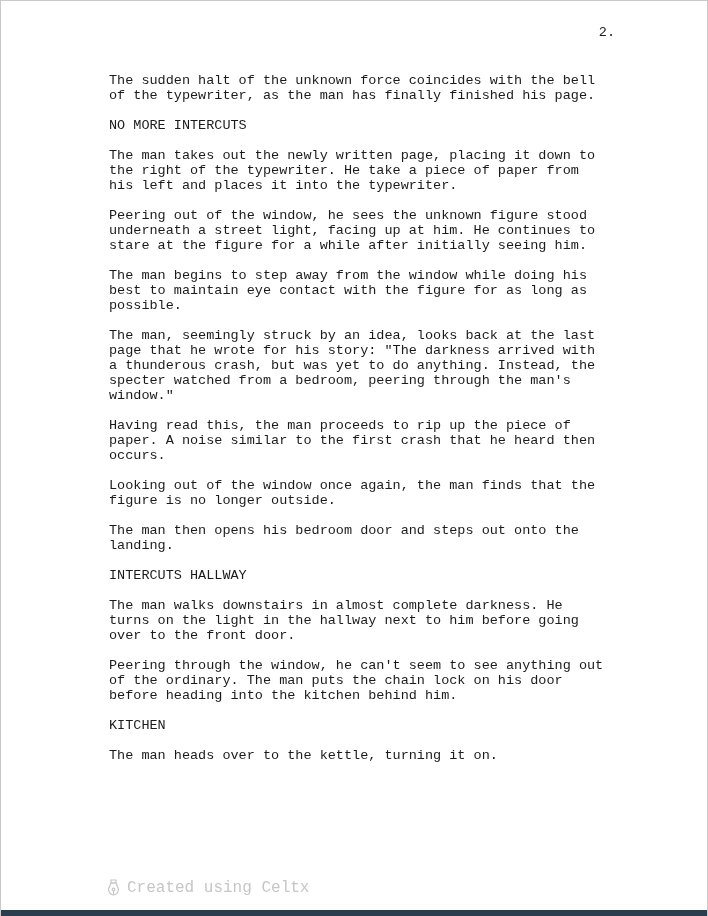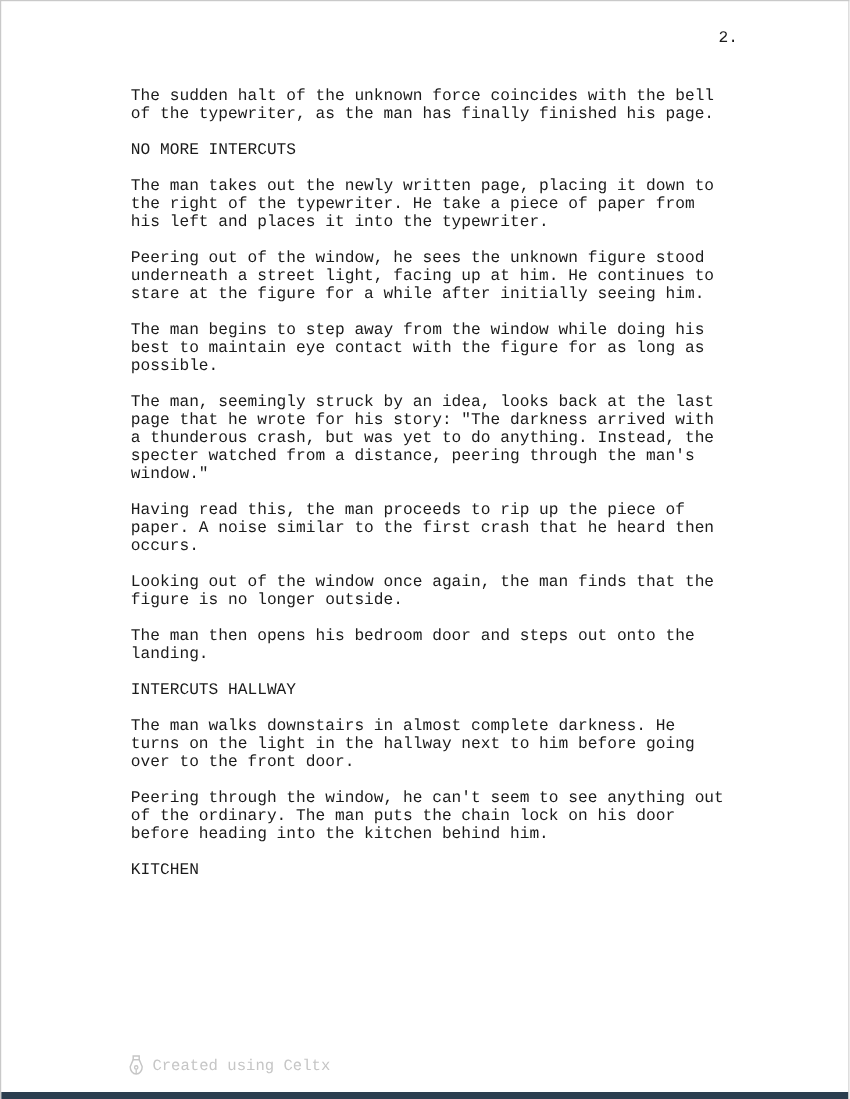--- a/index.html
+++ b/index.html
@@ -48,21 +48,21 @@
     align-items: center;
     gap: 7px;
     color: #c6c6c6;
   }
   .footer-icon {
     width: 13px;
     height: 18px;
     flex: 0 0 auto;
   }
   .footer-text {
-    font-size: 13px;
+    font-size: 16px;
     line-height: 15px;
   }
   .bottom-strip {
     position: absolute;
     left: 0;
     right: 0;
     bottom: 0;
     height: 6px;
     background: #2b3e4f;
   }
@@ -83,37 +83,38 @@
 his left and places it into the typewriter.</div>
     <div class="block">Peering out of the window, he sees the unknown figure stood
 underneath a street light, facing up at him. He continues to
 stare at the figure for a while after initially seeing him.</div>
     <div class="block">The man begins to step away from the window while doing his
 best to maintain eye contact with the figure for as long as
 possible.</div>
     <div class="block">The man, seemingly struck by an idea, looks back at the last
 page that he wrote for his story: "The darkness arrived with
 a thunderous crash, but was yet to do anything. Instead, the
-specter watched from a distance, peering through the man's
+specter watched from a bedroom, peering through the man's
 window."</div>
     <div class="block">Having read this, the man proceeds to rip up the piece of
 paper. A noise similar to the first crash that he heard then
 occurs.</div>
     <div class="block">Looking out of the window once again, the man finds that the
 figure is no longer outside.</div>
     <div class="block">The man then opens his bedroom door and steps out onto the
 landing.</div>
     <div class="block">INTERCUTS HALLWAY</div>
     <div class="block">The man walks downstairs in almost complete darkness. He
 turns on the light in the hallway next to him before going
 over to the front door.</div>
     <div class="block">Peering through the window, he can't seem to see anything out
 of the ordinary. The man puts the chain lock on his door
 before heading into the kitchen behind him.</div>
     <div class="block">KITCHEN</div>
+    <div class="block">The man heads over to the kettle, turning it on.</div>
   </div>
 
   <div class="footer">
     <span class="footer-icon">
       <svg width="13" height="18" viewBox="0 0 13 18" xmlns="http://www.w3.org/2000/svg">
         <path d="M4 1 h5 v3 h-5 z" fill="none" stroke="#c6c6c6" stroke-width="1.2"></path>
         <path d="M4 4 h5 l2.5 6 c0 3 -2 6 -5 6 c-3 0 -5 -3 -5 -6 z" fill="none" stroke="#c6c6c6" stroke-width="1.2" stroke-linejoin="round"></path>
         <circle cx="6.5" cy="10.5" r="1.4" fill="none" stroke="#c6c6c6" stroke-width="1.1"></circle>
         <path d="M6.5 12 v4" stroke="#c6c6c6" stroke-width="1.1"></path>
       </svg>

